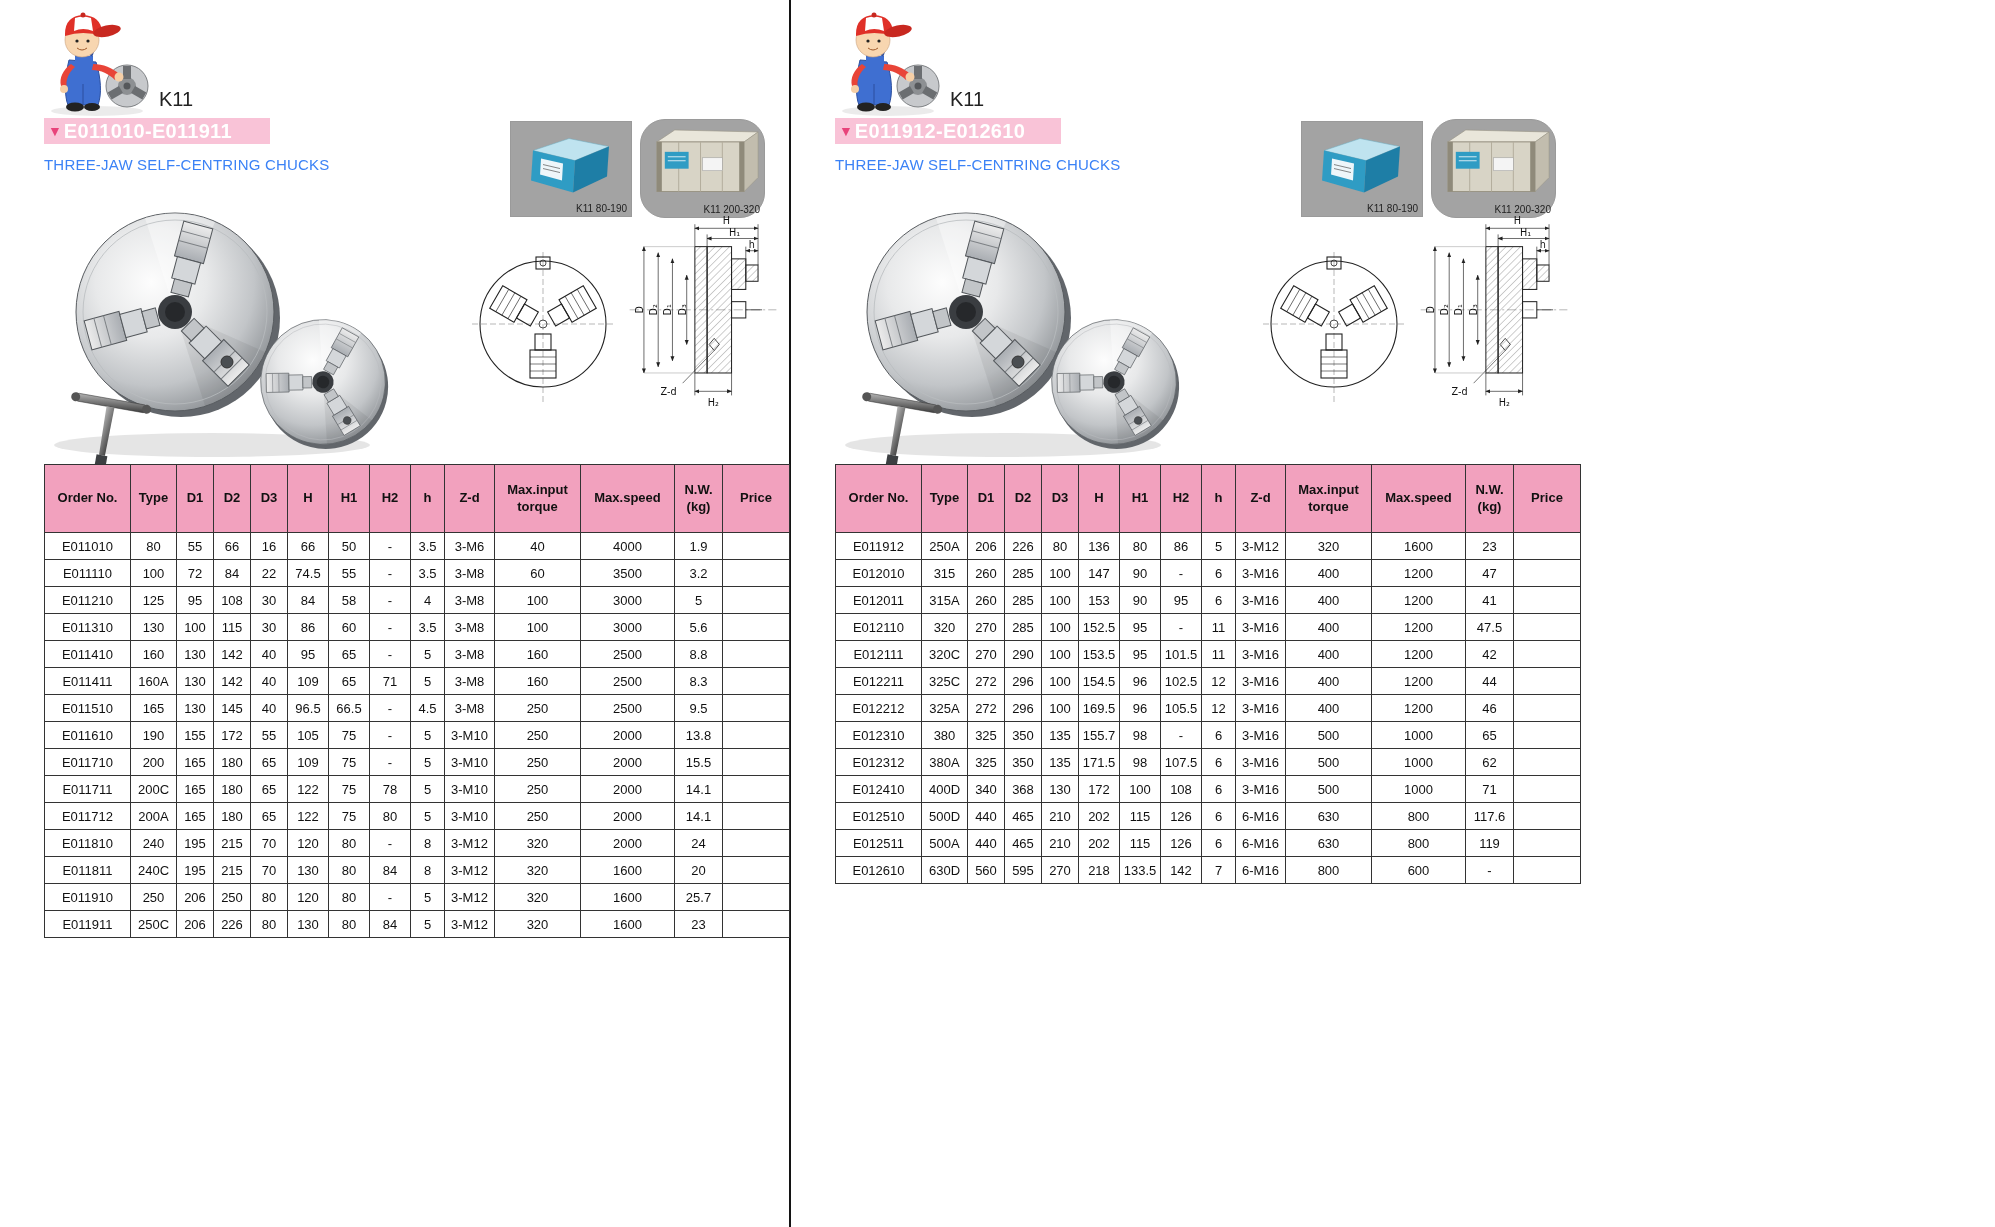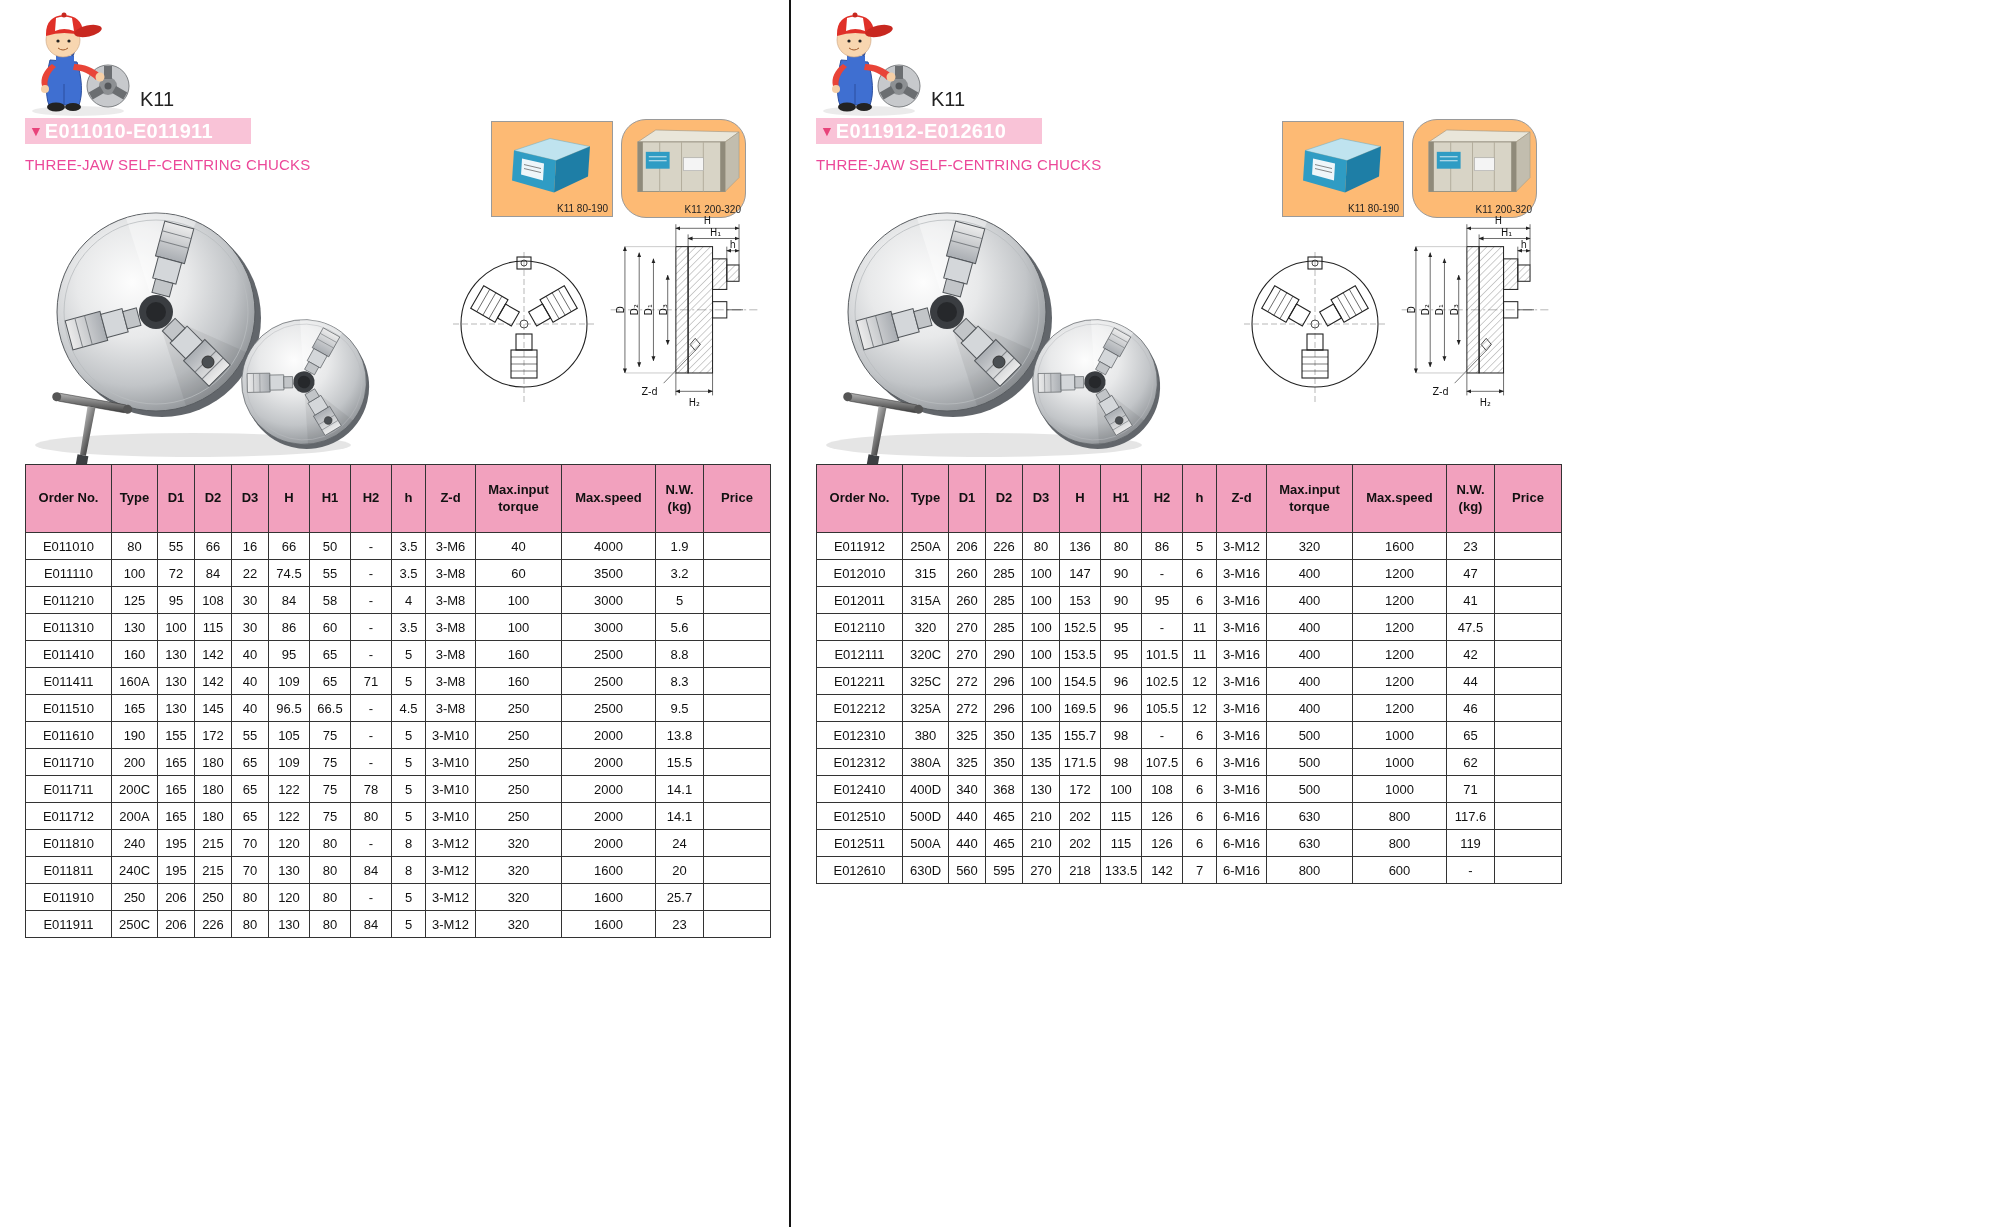--- a/index.html
+++ b/index.html
@@ -1,33 +1,33 @@
 <!DOCTYPE html>
 <html style="--table-header-pink: #F2A1BE; --banner-pink: #F9C3D7; --banner-marker: #E8437A; --banner-text: #FFFFFF;"><head>
 <meta charset="utf-8">
 <style>
   * { box-sizing: border-box; }
   body { margin:0; background:#ffffff; font-family:"Liberation Sans", sans-serif; color:#111; }
   #page-root { position:relative; width:1995px; height:1227px; background:#fff; overflow:hidden; }
   .divider { position:absolute; left:789px; top:0; width:2px; height:100%; background:#141414; }
-  .panel { position:absolute; top:0; width:789px; height:1227px; }
+  .panel { position:absolute; top:0; width:789px; height:1227px;margin-left:19px; }
   .panel-left { left:0; }
   .panel-right { left:791px; }
 
   .mascot { position:absolute; left:16px; top:4px; width:120px; height:114px; }
   .brand-label { position:absolute; left:140px; top:88px; font-size:20px; color:#222; }
 
   .range-banner { position:absolute; left:25px; top:118px; width:226px; height:26px;
     background:var(--banner-pink,#F9C3D7); display:flex; align-items:center; padding-left:4px; }
   .range-marker { color:var(--banner-marker,#E8437A); font-size:14px; line-height:1; margin-right:2px; }
   .range-label { color:var(--banner-text,#fff); font-weight:bold; font-size:20px; letter-spacing:.3px; }
 
-  .panel-title { position:absolute; left:25px; top:156px; font-size:15px; color:#ec4899; letter-spacing:.2px; }
-
-  .photo-box { position:absolute; border:1px solid #9a9a9a; background:#fdba74;padding-left:38px; }
+  .panel-title { position:absolute; left:25px; top:156px; font-size:15px; color:#3b82f6; letter-spacing:.2px; }
+
+  .photo-box { position:absolute; border:1px solid #9a9a9a; background:#a3a3a3;padding-left:38px; }
   .photo-box.small { left:491px; top:121px; width:122px; height:96px; }
   .photo-box.large { left:621px; top:119px; width:125px; height:99px;border-radius:25px; }
   .photo-box svg { position:absolute; left:0; top:0; width:100%; height:82%; }
   .photo-caption { position:absolute; right:4px; bottom:2px; font-size:10px; color:#222; }
 
   .product-photo { position:absolute; left:8px; top:190px; width:400px; height:274px; }
   .front-diagram { position:absolute; left:447px; top:232px; width:155px; height:180px; }
   .section-diagram { position:absolute; left:600px; top:212px; width:166px; height:216px; }
   .diagram text { font-family:"DejaVu Sans", sans-serif; font-size:9.5px; fill:#111; }
 

